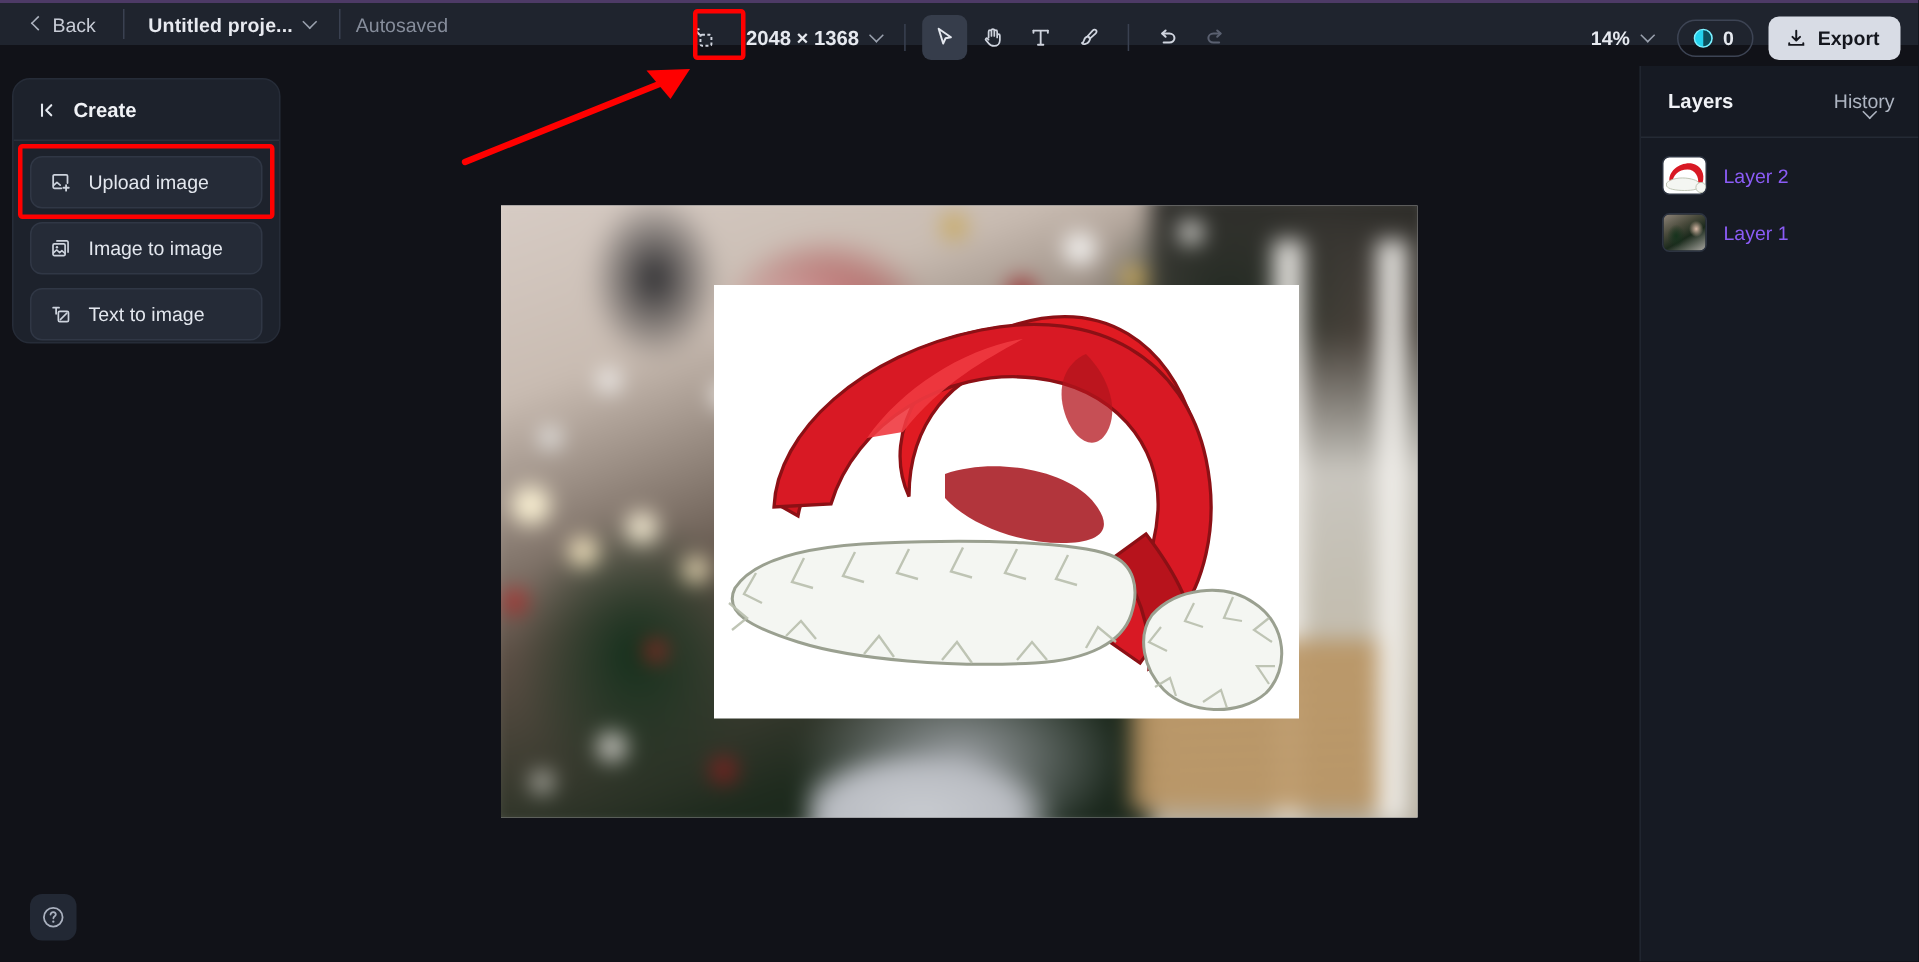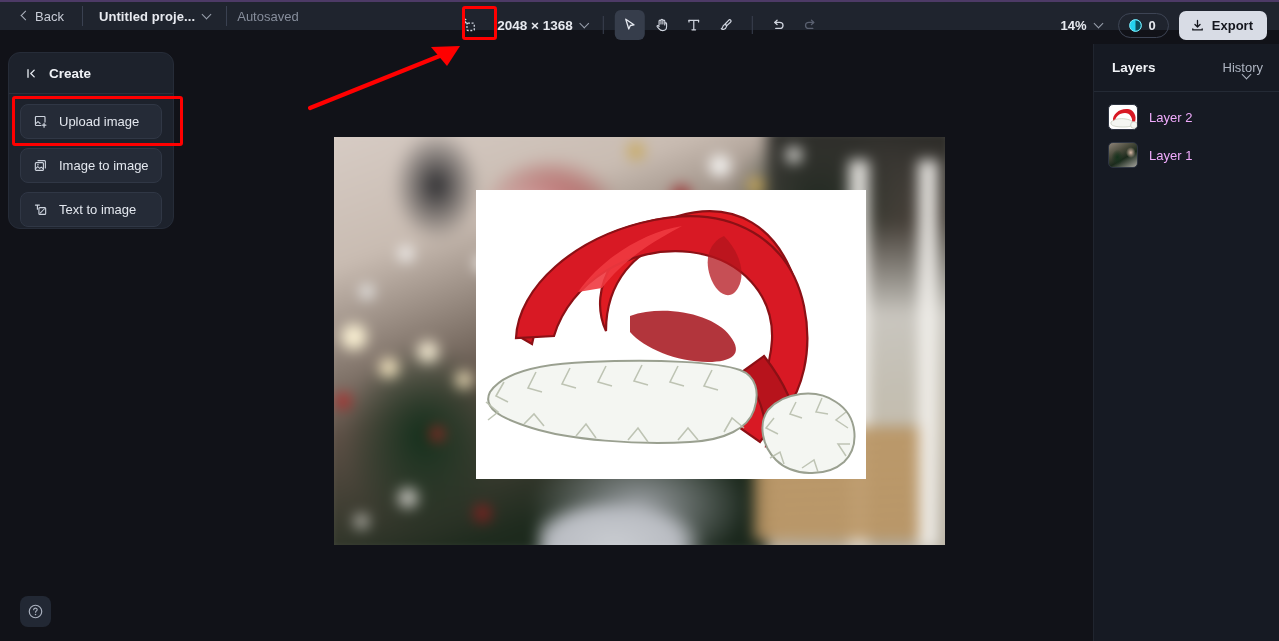--- a/index.html
+++ b/index.html
@@ -73,21 +73,21 @@
     color: #e6e9ef; font-size: 13px; font-weight: 600; cursor: pointer;
   }
   .export-btn {
     display: flex; align-items: center; gap: 7px;
     background: #d8dce5; color: #14161d; font-size: 13px; font-weight: 600;
     padding: 7px 14px 7px 11px; border-radius: 7px; cursor: pointer;
   }
 
   
   .create-panel {
-    position: absolute; left: 8px; top: 52px; width: 166px;
+    position: absolute; left: 8px; top: 52px; width: 179px;
     background: #1d222c; border-radius: 12px; overflow: hidden;
     border: 1px solid #262c38;
   }
   .create-head {
     display: flex; align-items: center; gap: 9px;
     padding: 13px 14px 12px 16px;
     border-bottom: 1px solid #2a303c;
     cursor: pointer;
   }
   .create-head-label { color: #f0f2f6; font-size: 13.5px; font-weight: 700; }
@@ -159,21 +159,21 @@
     border-bottom: 1px solid #242a35;
   }
   .layers-title { color: #f0f2f6; font-size: 13.5px; font-weight: 700; }
   .history-tab {
     display: flex; align-items: center; color: #aeb5c2; font-size: 13px; cursor: pointer; flex-direction: column;
   }
   .layers-list { padding: 10px 10px 0 12px; display: flex; flex-direction: column; gap: 8px; }
   .layer-row { display: flex; align-items: center; gap: 11px; padding: 2px; border-radius: 7px; cursor: pointer; }
   .thumb { width: 30px; height: 26px; border-radius: 5px; overflow: hidden; flex: none;
            border: 1px solid #2d3441; position: relative; background: #fff; }
-  .layer-name { color: #f0abfc; font-size: 13px; }
+  .layer-name { color: #8b5cf6; font-size: 13px; }
 
   
   .t-hat { background: #fff; }
   
   .t-photo {
     background:
       radial-gradient(ellipse 8px 9px at 78% 40%, #d8b9a6 0%, transparent 60%),
       radial-gradient(ellipse 9px 12px at 30% 60%, #16331d 0%, transparent 65%),
       linear-gradient(150deg, #8d8378 0%, #4a4b3c 35%, #1b2a1c 60%, #a8a6a0 100%);
   }

